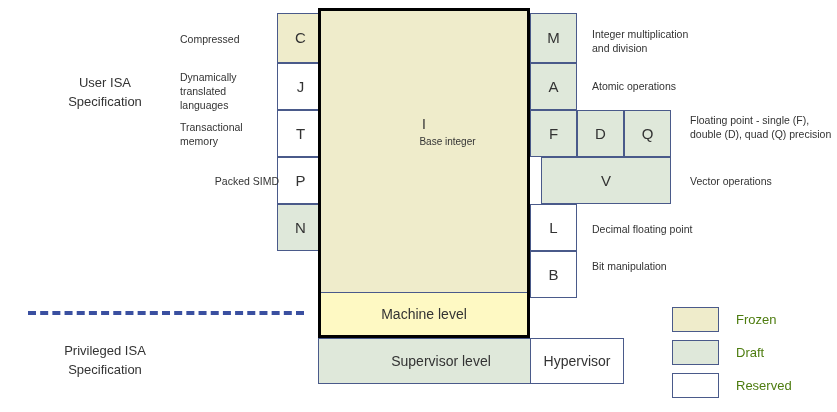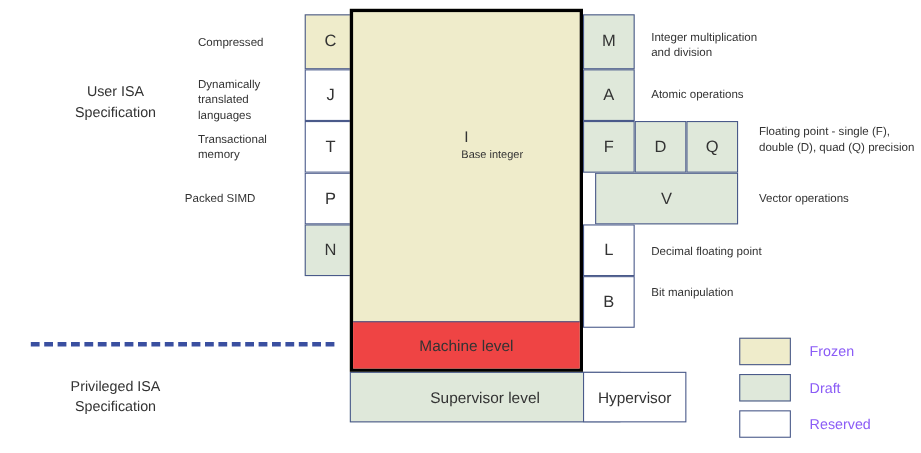--- a/index.html
+++ b/index.html
@@ -63,21 +63,21 @@
     text-align: center;
     font-size: 14px;
     color: #333;
     z-index: 4;
     line-height: 1.3;
   }
   #core-i .sub { font-size: 10px; display: block; margin-top: 2px; padding-left: 47px; }
   #machine-level {
     position: absolute;
     box-sizing: border-box;
-    background: #ef4444;
+    background: #fef9c3;
     border-top: 1px solid #4a5a8a;
     z-index: 4;
     display: flex;
     align-items: center;
     justify-content: center;
     font-size: 14px;
     color: #333;
   }
   .dashes {
     position: absolute;
@@ -86,21 +86,21 @@
     z-index: 2;
   }
   .legend-box {
     position: absolute;
     box-sizing: border-box;
     border: 1px solid #4a5a8a;
   }
   .legend-text {
     position: absolute;
     font-size: 13px;
-    color: #8b5cf6;
+    color: #4d7c0f;
   }
   .box-text { font-size: 14px; color: #333; }
 </style>
 </head>
 <body>
 
 <div id="canvas">
 
   <div class="big-label" style="left:30px; top:74px; width:150px;">
     <span style="white-space:pre-line;">User ISA
@@ -126,21 +126,21 @@
 
   <div class="box reserved" style="left:277px; top:110px; width:47px; height:47px;">
     <span class="ext-letter">T</span>
   </div>
   <div class="label left" style="left:180px; top:120px; width:95px; white-space:pre-line;">Transactional
 memory</div>
 
   <div class="box reserved" style="left:277px; top:157px; width:47px; height:47px;">
     <span class="ext-letter">P</span>
   </div>
-  <div class="label left" style="left:168px; top:174px; width:95px; white-space:pre-line;">Packed SIMD</div>
+  <div class="label left" style="left:184px; top:174px; width:95px; white-space:pre-line;text-align:right;">Packed SIMD</div>
 
   <div class="box draft" style="left:277px; top:204px; width:47px; height:47px;">
     <span class="ext-letter">N</span>
   </div>
 
   <div class="box draft" style="left:530px; top:13px; width:47px; height:50px;">
     <span class="ext-letter">M</span>
   </div>
   <div class="label right" style="left:592px; top:27px; width:130px; white-space:pre-line;">Integer multiplication
 and division</div>

